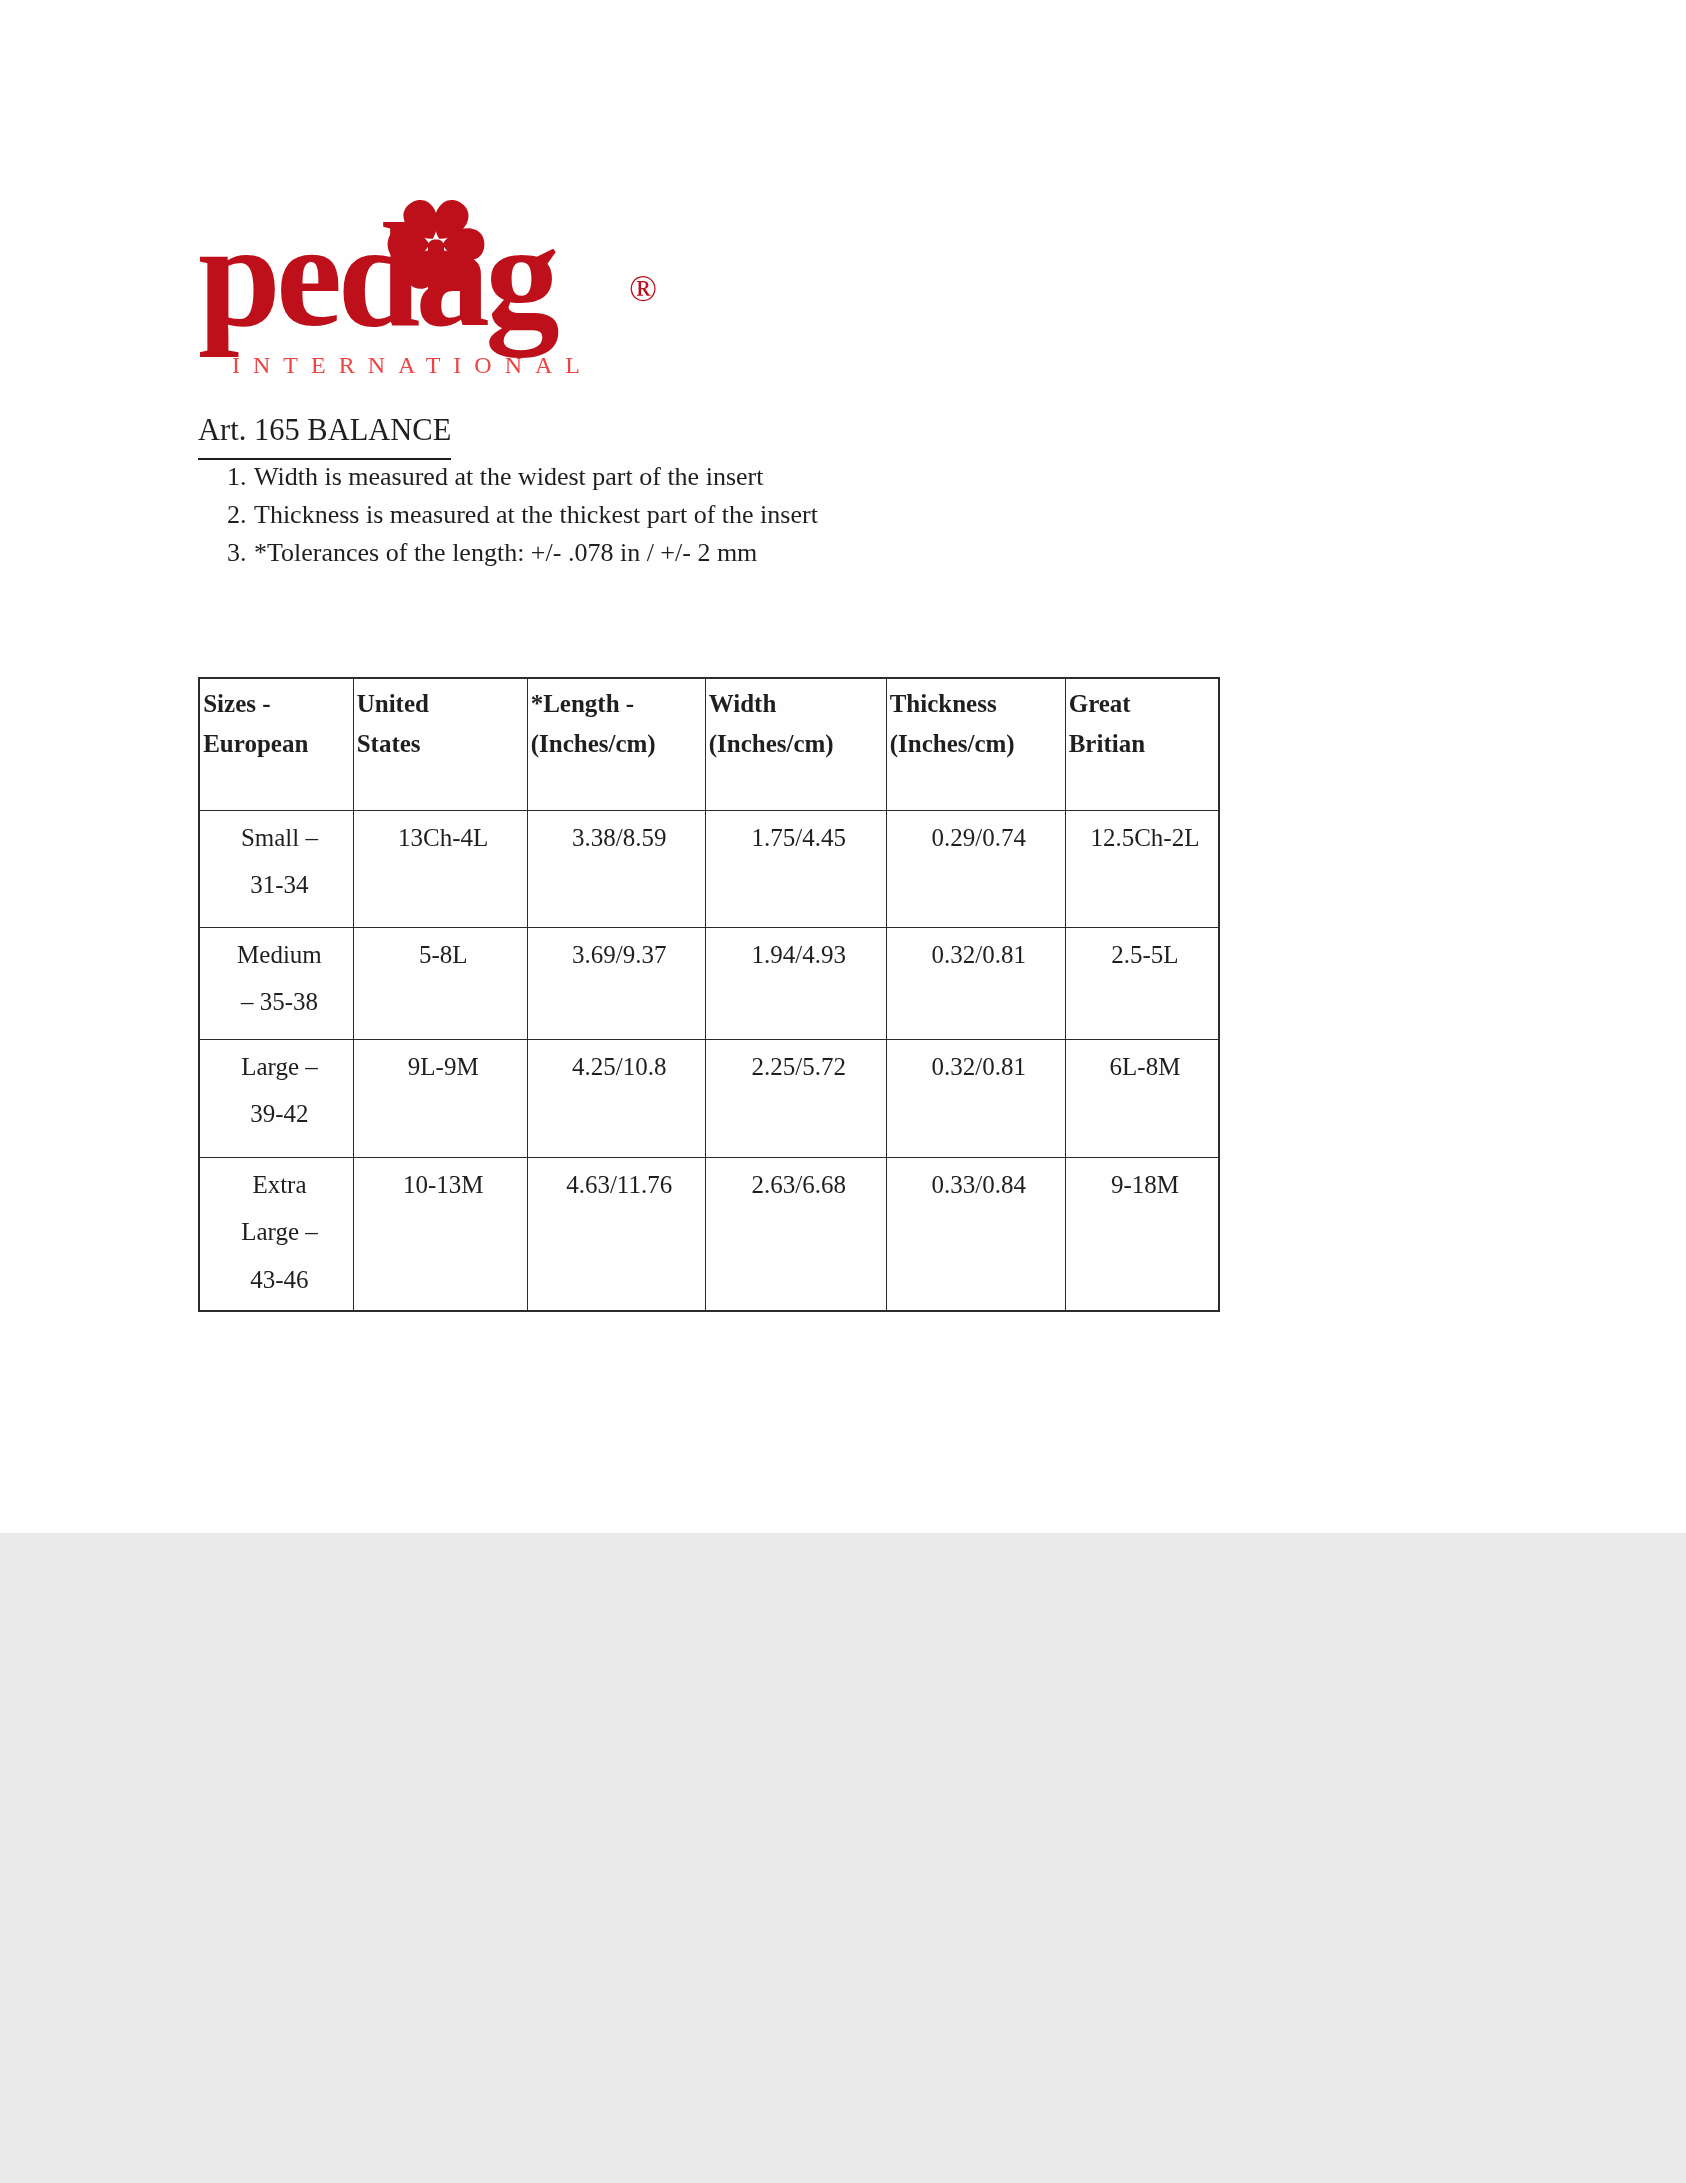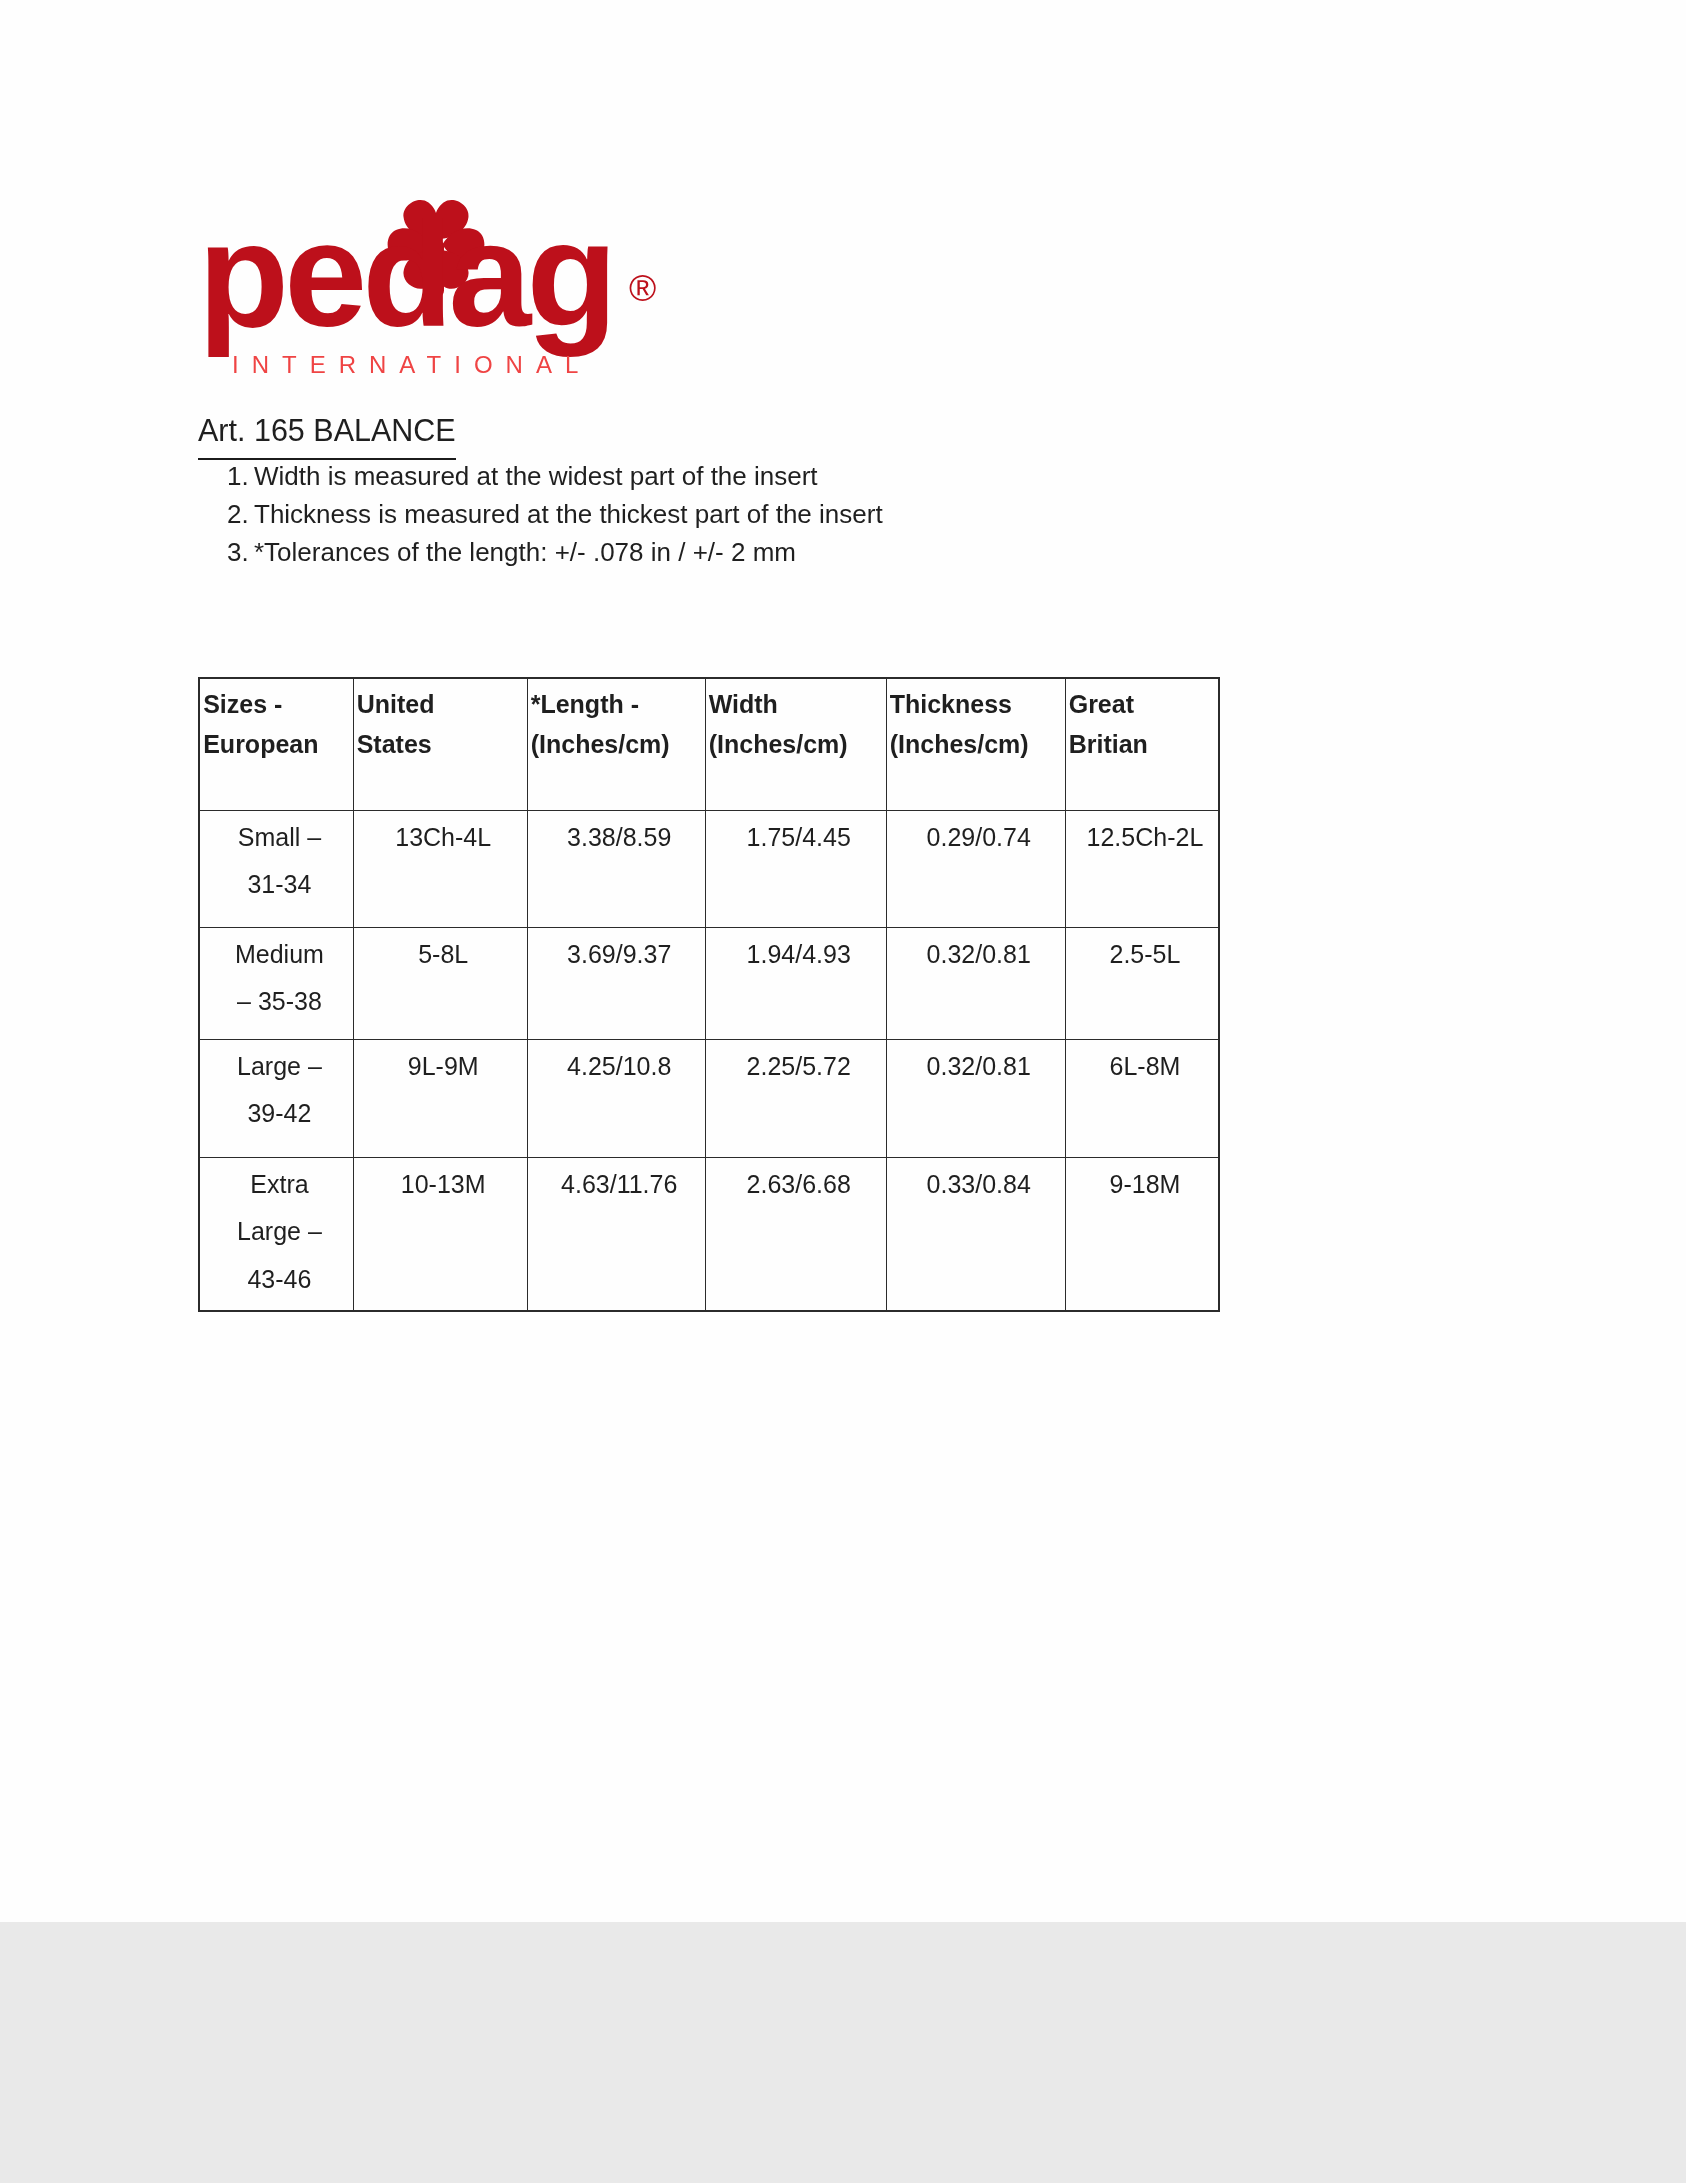--- a/index.html
+++ b/index.html
@@ -1,22 +1,22 @@
 <!DOCTYPE html>
 <html style="--brand: #bd101b;font-size:13px"><head>
 <meta charset="utf-8">
 <style>
   html, body { margin: 0; padding: 0; }
   body { background: #e9e9e9; }
   .page {
     position: relative;
     width: 1687px;
-    height: 1922px;
+    height: 1533px;
     background: #fefefe;
-    font-family: Liberation Sans, sans-serif;
+    font-family: Liberation Serif, serif;
     color: #1f1f1f;
     overflow: hidden;
   }
 
   
   .logo { position: absolute; left: 198px; top: 193px; width: 514px; height: 233px; }
   .flower { position: absolute; left: 182px; top: 0px; width: 112px; height: 106px; }
   .brand {
     position: absolute; left: 0; top: 7.2px;
     font-size: 149px; font-weight: bold; letter-spacing: -4.8px;

